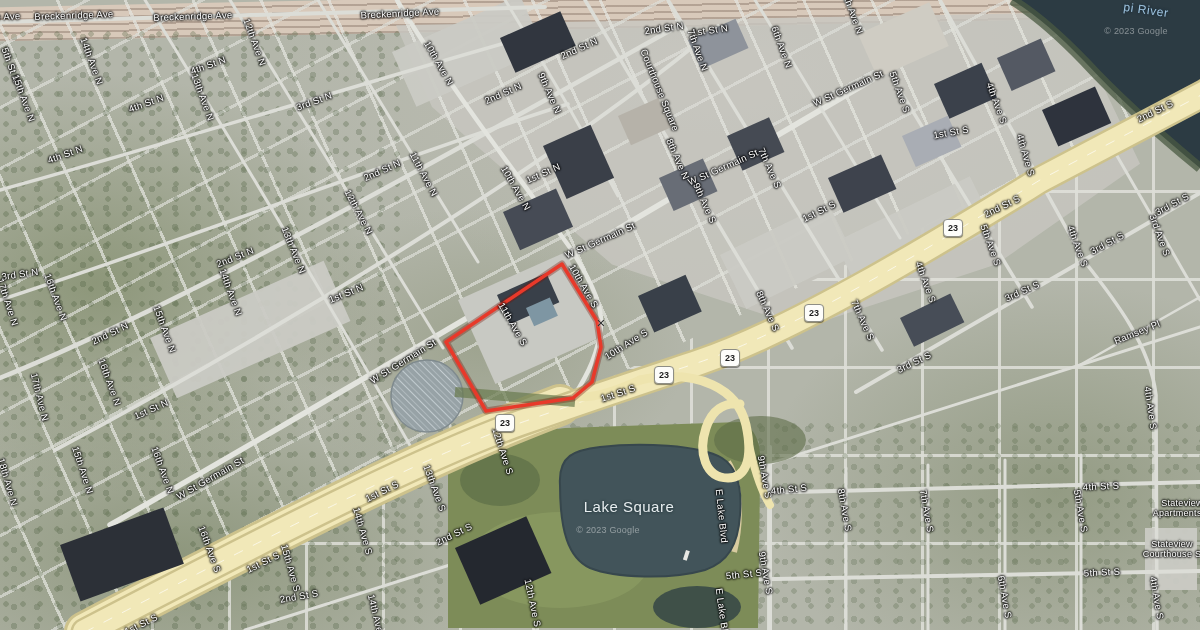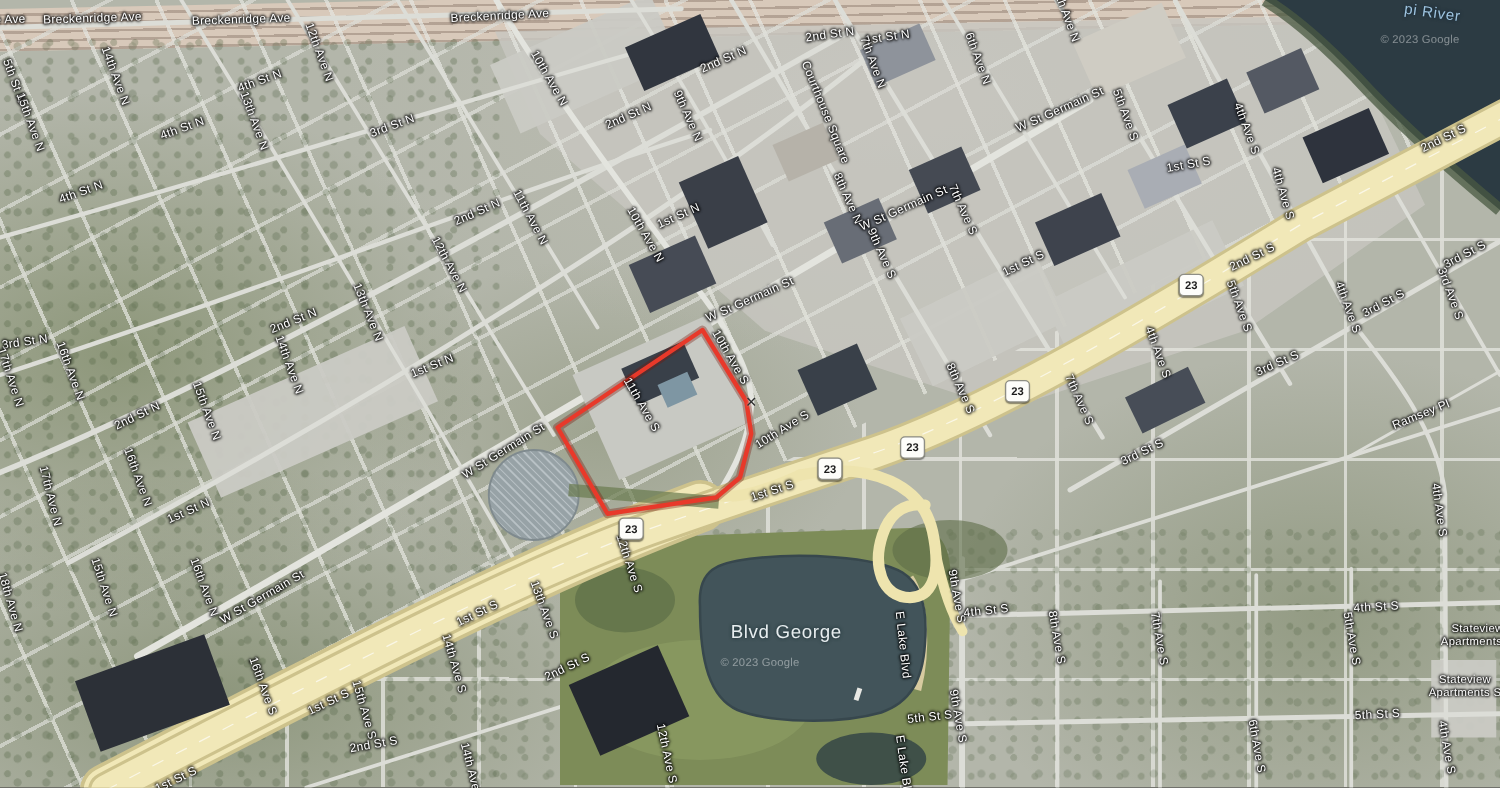--- a/index.html
+++ b/index.html
@@ -252,36 +252,36 @@
       <span class="lbl " style="left: 503px; top: 451px; transform: translate(-50%, -50%) rotate(72deg);">12th Ave S</span>
       <span class="lbl " style="left: 83px; top: 470px; transform: translate(-50%, -50%) rotate(72deg);">15th Ave N</span>
       <span class="lbl " style="left: 163px; top: 470px; transform: translate(-50%, -50%) rotate(70deg);">16th Ave N</span>
       <span class="lbl " style="left: 8px; top: 482px; transform: translate(-50%, -50%) rotate(74deg);">18th Ave N</span>
       <span class="lbl " style="left: 210px; top: 478px; transform: translate(-50%, -50%) rotate(-30deg);">W St Germain St</span>
       <span class="lbl " style="left: 382px; top: 491px; transform: translate(-50%, -50%) rotate(-26deg);">1st St S</span>
       <span class="lbl " style="left: 435px; top: 488px; transform: translate(-50%, -50%) rotate(70deg);">13th Ave S</span>
       <span class="lbl " style="left: 765px; top: 477px; transform: translate(-50%, -50%) rotate(80deg);">9th Ave S</span>
       <span class="lbl " style="left: 789px; top: 489px; transform: translate(-50%, -50%) rotate(-6deg);">4th St S</span>
       <span class="lbl " style="left: 1101px; top: 486px; transform: translate(-50%, -50%) rotate(-3deg);">4th St S</span>
-      <span class="lbl lake" style="left: 629px; top: 506px; transform: translate(-50%, -50%) rotate(0deg);">Blvd George</span>
+      <span class="lbl lake" style="left: 629px; top: 506px; transform: translate(-50%, -50%) rotate(0deg);">Lake Square</span>
       <span class="lbl " style="left: 722px; top: 516px; transform: translate(-50%, -50%) rotate(84deg);">E Lake Blvd</span>
       <span class="lbl " style="left: 1081px; top: 511px; transform: translate(-50%, -50%) rotate(80deg);">5th Ave S</span>
       <span class="lbl " style="left: 845px; top: 510px; transform: translate(-50%, -50%) rotate(80deg);">8th Ave S</span>
       <span class="lbl " style="left: 927px; top: 511px; transform: translate(-50%, -50%) rotate(80deg);">7th Ave S</span>
       <span class="lbl poi" style="left: 1182px; top: 508px; transform: translate(-50%, -50%) rotate(0deg);">
         <div>Stateview</div>
         <div>Apartments N</div>
       </span>
       <span class="lbl wm" style="left: 608px; top: 530px; transform: translate(-50%, -50%) rotate(0deg);">© 2023 Google</span>
       <span class="lbl " style="left: 363px; top: 531px; transform: translate(-50%, -50%) rotate(74deg);">14th Ave S</span>
       <span class="lbl " style="left: 454px; top: 534px; transform: translate(-50%, -50%) rotate(-26deg);">2nd St S</span>
       <span class="lbl " style="left: 210px; top: 549px; transform: translate(-50%, -50%) rotate(70deg);">16th Ave S</span>
       <span class="lbl poi" style="left: 1172px; top: 549px; transform: translate(-50%, -50%) rotate(0deg);">
         <div>Stateview</div>
-        <div>Apartments S</div>
+        <div>Courthouse S</div>
       </span>
       <span class="lbl " style="left: 263px; top: 562px; transform: translate(-50%, -50%) rotate(-26deg);">1st St S</span>
       <span class="lbl " style="left: 291px; top: 568px; transform: translate(-50%, -50%) rotate(74deg);">15th Ave S</span>
       <span class="lbl " style="left: 744px; top: 574px; transform: translate(-50%, -50%) rotate(-6deg);">5th St S</span>
       <span class="lbl " style="left: 766px; top: 573px; transform: translate(-50%, -50%) rotate(80deg);">9th Ave S</span>
       <span class="lbl " style="left: 1102px; top: 572px; transform: translate(-50%, -50%) rotate(-3deg);">5th St S</span>
       <span class="lbl " style="left: 299px; top: 596px; transform: translate(-50%, -50%) rotate(-10deg);">2nd St S</span>
       <span class="lbl " style="left: 1005px; top: 597px; transform: translate(-50%, -50%) rotate(80deg);">6th Ave S</span>
       <span class="lbl " style="left: 1157px; top: 598px; transform: translate(-50%, -50%) rotate(80deg);">4th Ave S</span>
       <span class="lbl " style="left: 533px; top: 603px; transform: translate(-50%, -50%) rotate(78deg);">12th Ave S</span>

